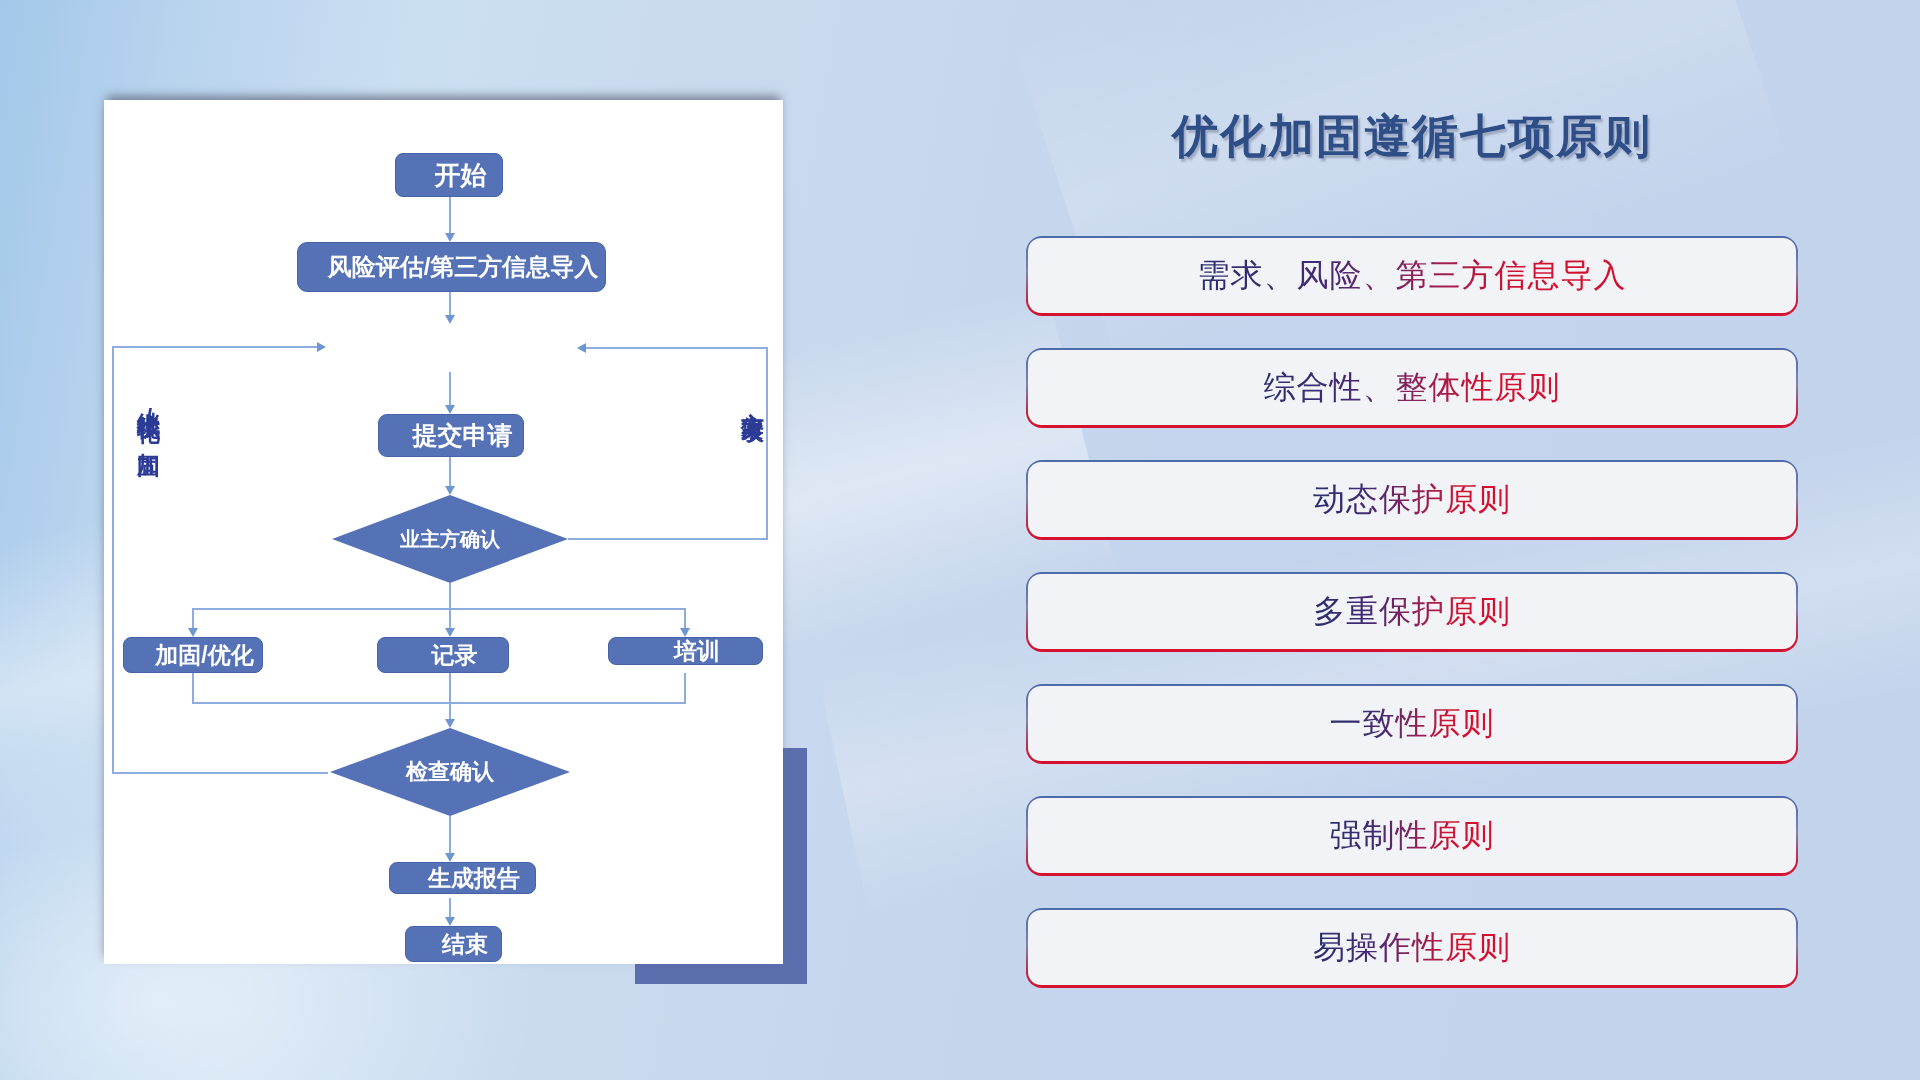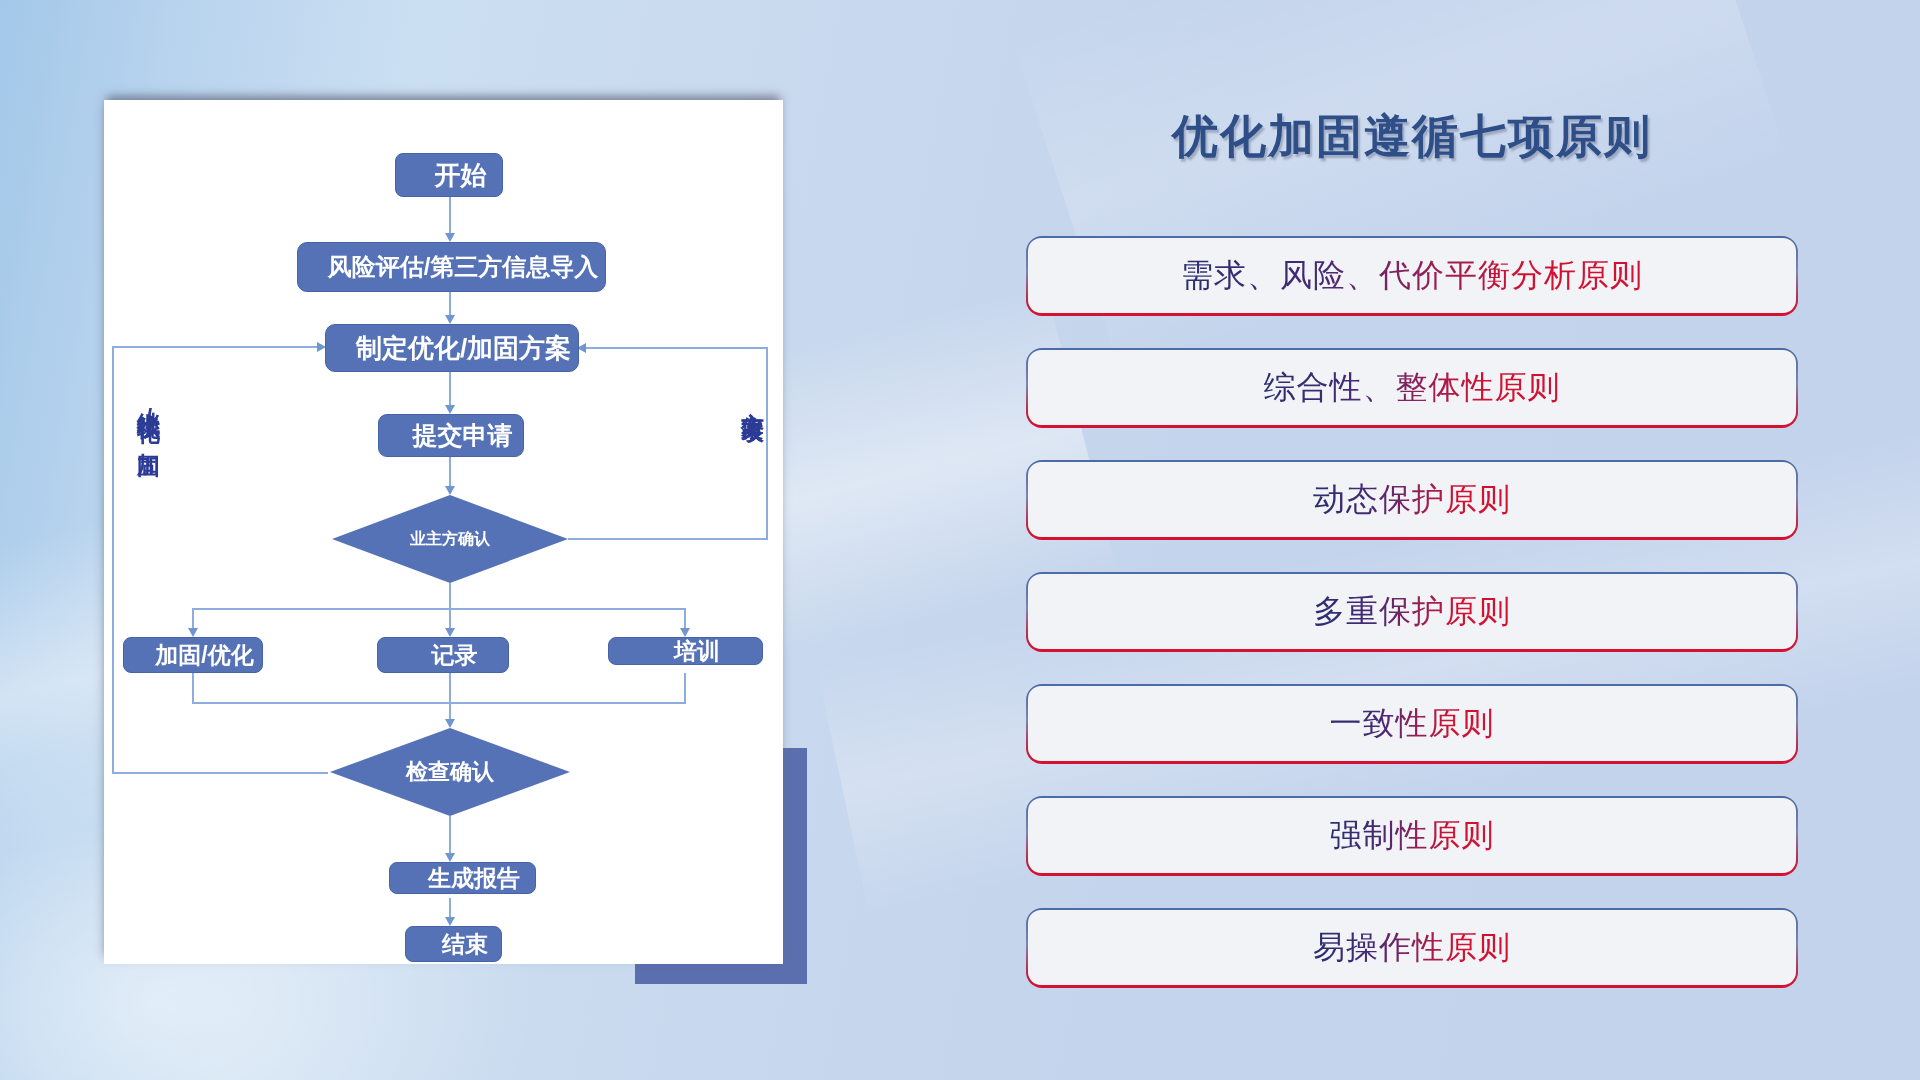--- a/index.html
+++ b/index.html
@@ -95,39 +95,38 @@
     <div class="ar-r" style="left:213px;top:242px"></div>
     <div class="hl" style="left:8px;top:672px;width:216px"></div>
 
     <div class="vl" style="left:662px;top:248px;height:191px"></div>
     <div class="hl" style="left:482px;top:247px;width:182px"></div>
     <div class="ar-l" style="left:473px;top:243px"></div>
     <div class="hl" style="left:464px;top:438px;width:200px"></div>
 
     <div class="fnode" style="left:291px;top:53px;width:108px;height:44px;border-radius:8px;font-size:26px">开始</div>
     <div class="fnode" style="left:193px;top:142px;width:309px;height:50px;border-radius:10px;font-size:24px">风险评估/第三方信息导入</div>
-    <div class="fnode" style="left:221px;top:224px;width:254px;height:48px;border-radius:10px;font-size:26px">制定优化/加固方案</div>
     <div class="fnode" style="left:274px;top:314px;width:146px;height:43px;border-radius:9px;font-size:25px">提交申请</div>
-    <div class="diamond" style="left:228px;top:395px;width:236px;height:88px;font-size:16px">业主方确认</div>
+    <div class="diamond" style="left:228px;top:395px;width:236px;height:88px;font-size:20px">业主方确认</div>
     <div class="fnode" style="left:19px;top:537px;width:140px;height:36px;border-radius:8px;font-size:23px">加固/优化</div>
     <div class="fnode" style="left:273px;top:537px;width:132px;height:36px;border-radius:8px;font-size:23px">记录</div>
     <div class="fnode" style="left:504px;top:537px;width:155px;height:28px;border-radius:8px;font-size:23px">培训</div>
     <div class="diamond" style="left:226px;top:628px;width:240px;height:88px;font-size:22px">检查确认</div>
     <div class="fnode" style="left:285px;top:762px;width:147px;height:32px;border-radius:8px;font-size:23px">生成报告</div>
     <div class="fnode" style="left:301px;top:826px;width:97px;height:36px;border-radius:8px;font-size:23px">结束</div>
 
     <div class="vlabel" style="left:33px;top:293px">继续优化/加固</div>
     <div class="vlabel" style="left:637px;top:293px">方案修改</div>
   </div>
 
   <div class="page-title">优化加固遵循七项原则</div>
 
   <div class="pbox" style="top:236px">
     <div class="pbox-inner">
-        <span class="ptext">需求、风险、代价平衡分析原则</span>
+        <span class="ptext">需求、风险、第三方信息导入</span>
       </div>
   </div>
   <div class="pbox" style="top:460px">
     <div class="pbox-inner">
         <span class="ptext">动态保护原则</span>
       </div>
   </div>
   <div class="pbox" style="top:348px">
     <div class="pbox-inner">
         <span class="ptext">综合性、整体性原则</span>

